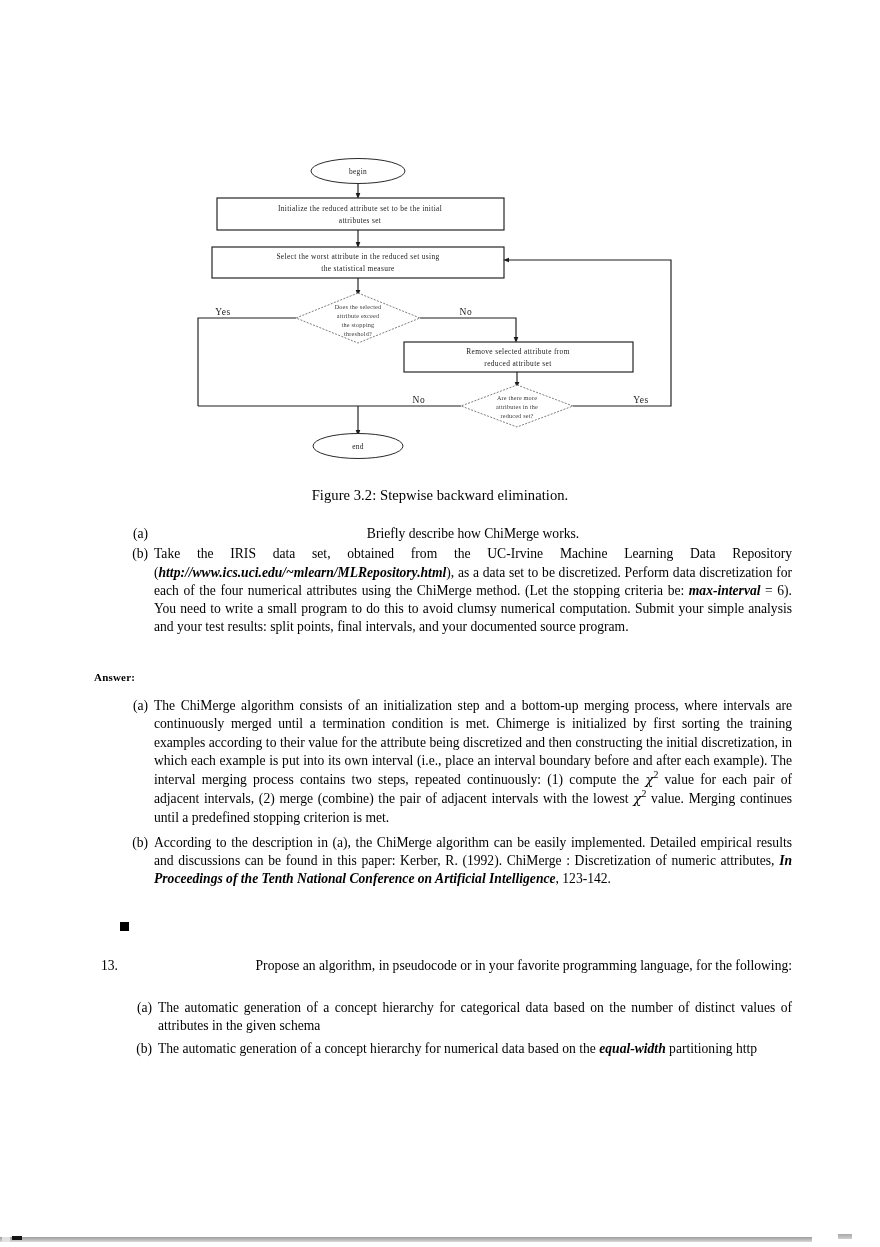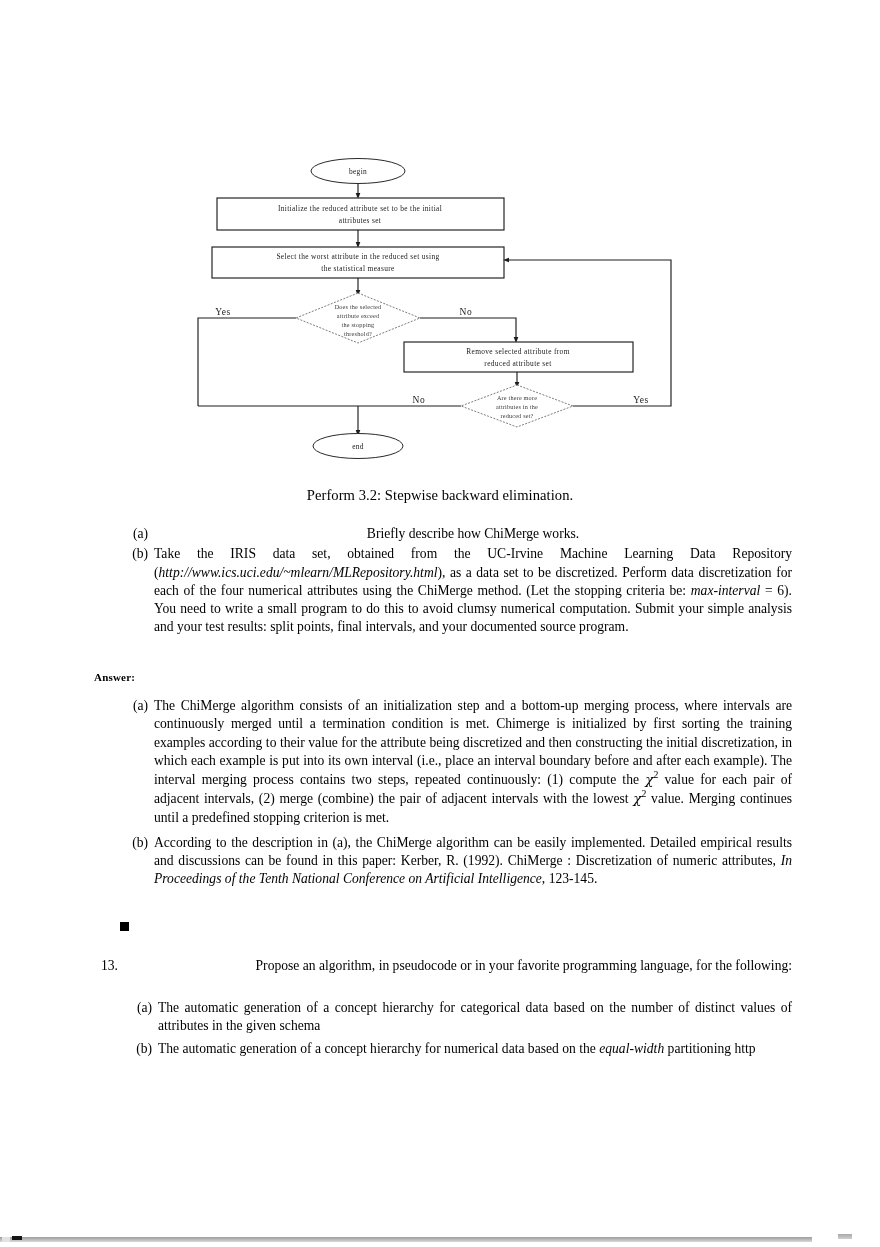--- a/index.html
+++ b/index.html
@@ -153,21 +153,21 @@
     position: absolute;
     left: -4px;
     top: 432px;
     width: 702px;
   }
   .item13 .li-marker { width: 28px; padding-right: 16px; }
 
   .group-3 { position: absolute; left: 34px; top: 474px; width: 664px; }
   .group-3 .sub-item { margin-bottom: 4px; }
 
-  .ital { font-style: italic; }
+  .ital { font-style: italic; font-weight: bold; }
   .chi { font-style: italic; font-family: "DejaVu Serif", serif; }
   sup { font-size: 0.72em; line-height: 0; vertical-align: super; }
 
   
   .hscroll {
     position: absolute;
     left: 0;
     bottom: 4px;
     width: 812px;
     height: 8px;
@@ -260,21 +260,21 @@
       <line x1="358" y1="256" x2="358" y2="283" class="fc-line" marker-end="url(#arrowhead)"></line>
 
       <polyline points="573,256 671,256 671,110 506,110" class="fc-line" marker-end="url(#arrowhead)"></polyline>
       <text x="641" y="253" class="fc-label">Yes</text>
 
       <ellipse cx="358" cy="296" rx="45" ry="12.5" class="fc-term"></ellipse>
       <text x="358" y="298.8" class="fc-text">end</text>
     </svg>
   </div>
 
-  <div class="caption">Perform 3.2: Stepwise backward elimination.</div>
+  <div class="caption">Figure 3.2: Stepwise backward elimination.</div>
 
   <div class="body-col">
 
     <div class="group-1 sub-list">
 
       <div class="sub-item li-row">
         <div class="li-marker">(a)</div>
         <div class="li-body" style="text-align:center;">
           <span>Briefly describe how ChiMerge works.</span>
         </div>
@@ -295,21 +295,21 @@
       <div class="sub-item li-row">
         <div class="li-marker">(a)</div>
         <div class="li-body">
           <span>The ChiMerge algorithm consists of an initialization step and a bottom-up merging process, where intervals are continuously merged until a termination condition is met. Chimerge is initialized by first sorting the training examples according to their value for the attribute being discretized and then constructing the initial discretization, in which each example is put into its own interval (i.e., place an interval boundary before and after each example). The interval merging process contains two steps, repeated continuously: (1) compute the </span><span class="chi">χ</span><sup>2</sup><span> value for each pair of adjacent intervals, (2) merge (combine) the pair of adjacent intervals with the lowest </span><span class="chi">χ</span><sup>2</sup><span> value. Merging continues until a predefined stopping criterion is met.</span>
         </div>
       </div>
 
       <div class="sub-item li-row">
         <div class="li-marker">(b)</div>
         <div class="li-body">
-          <span>According to the description in (a), the ChiMerge algorithm can be easily implemented. Detailed empirical results and discussions can be found in this paper: Kerber, R. (1992). ChiMerge : Discretization of numeric attributes, </span><span class="ital">In Proceedings of the Tenth National Conference on Artificial Intelligence</span><span>, 123-145.</span>
+          <span>According to the description in (a), the ChiMerge algorithm can be easily implemented. Detailed empirical results and discussions can be found in this paper: Kerber, R. (1992). ChiMerge : Discretization of numeric attributes, </span><span class="ital">In Proceedings of the Tenth National Conference on Artificial Intelligence</span><span>, 123-142.</span>
         </div>
       </div>
     </div>
 
     <div class="qed"></div>
 
     <div class="item13 li-row">
       <div class="li-marker">13.</div>
       <div class="li-body" style="text-align:right;">
         <span>Propose an algorithm, in pseudocode or in your favorite programming language, for the following:</span>

